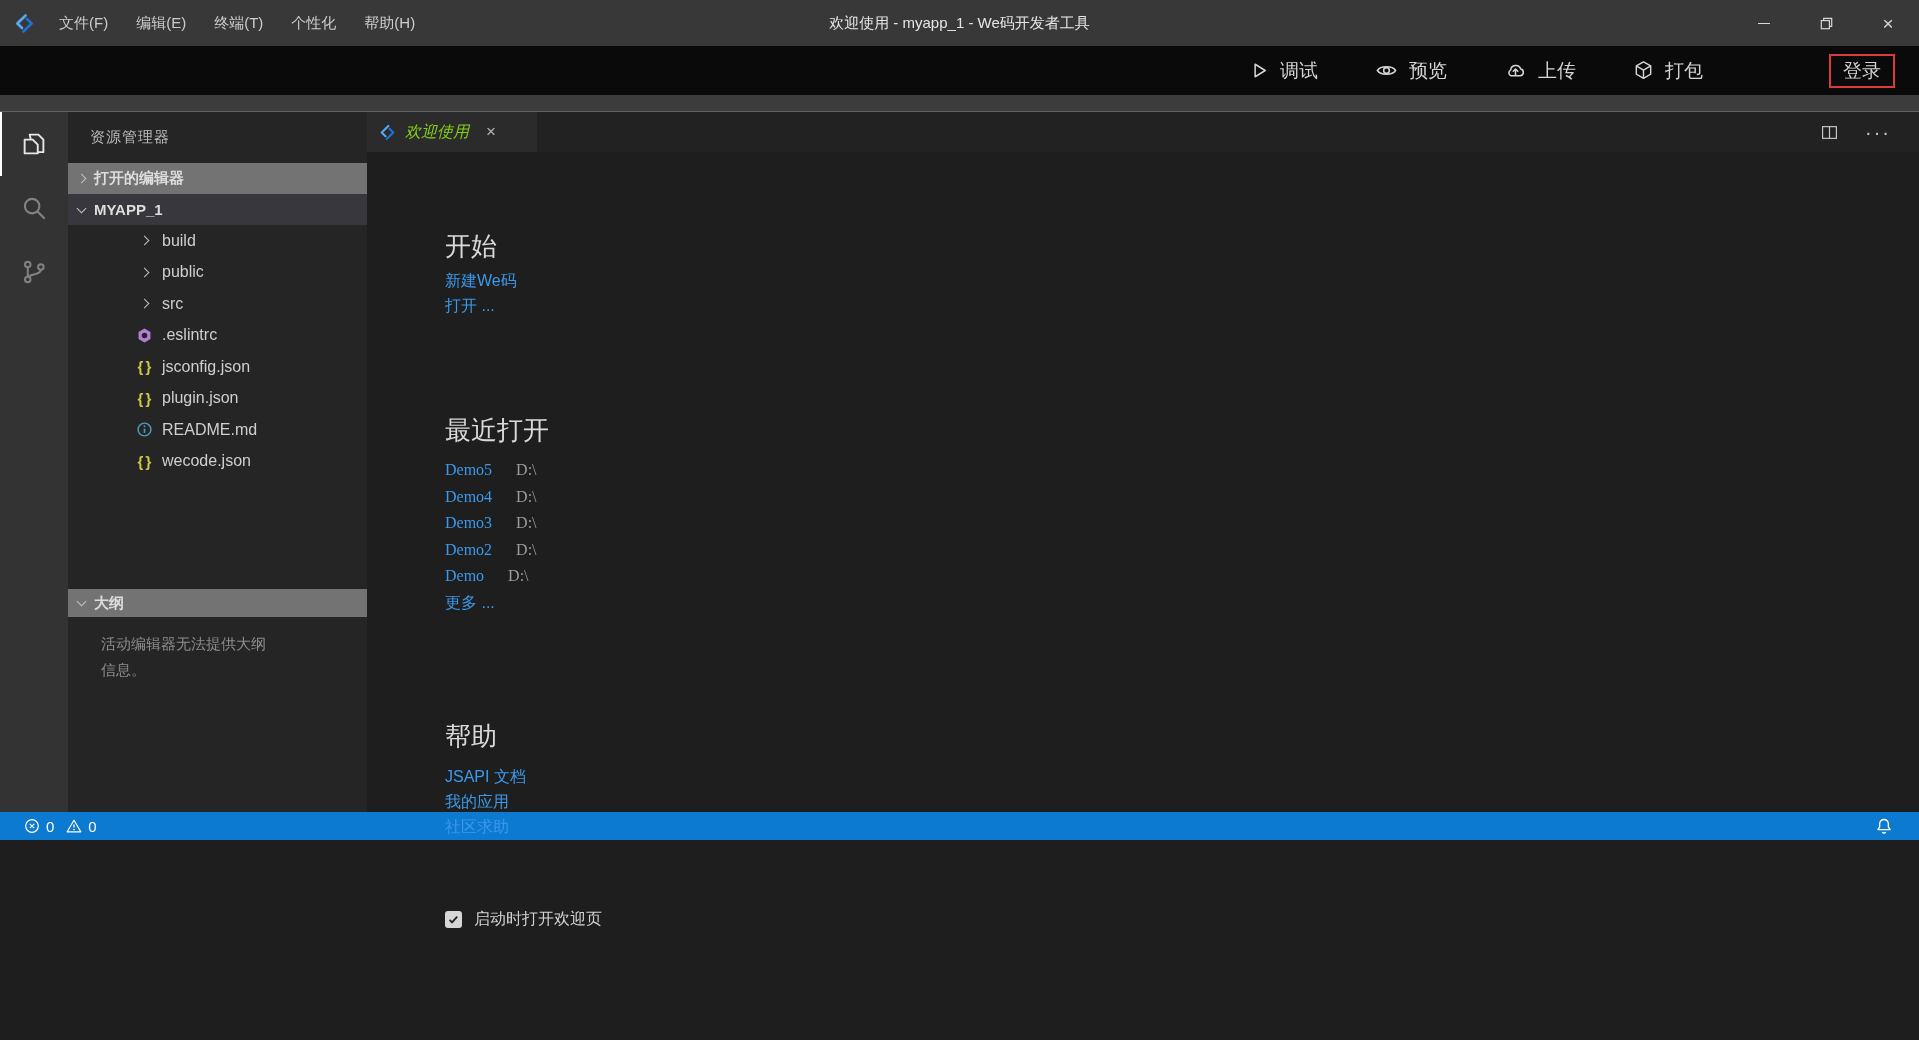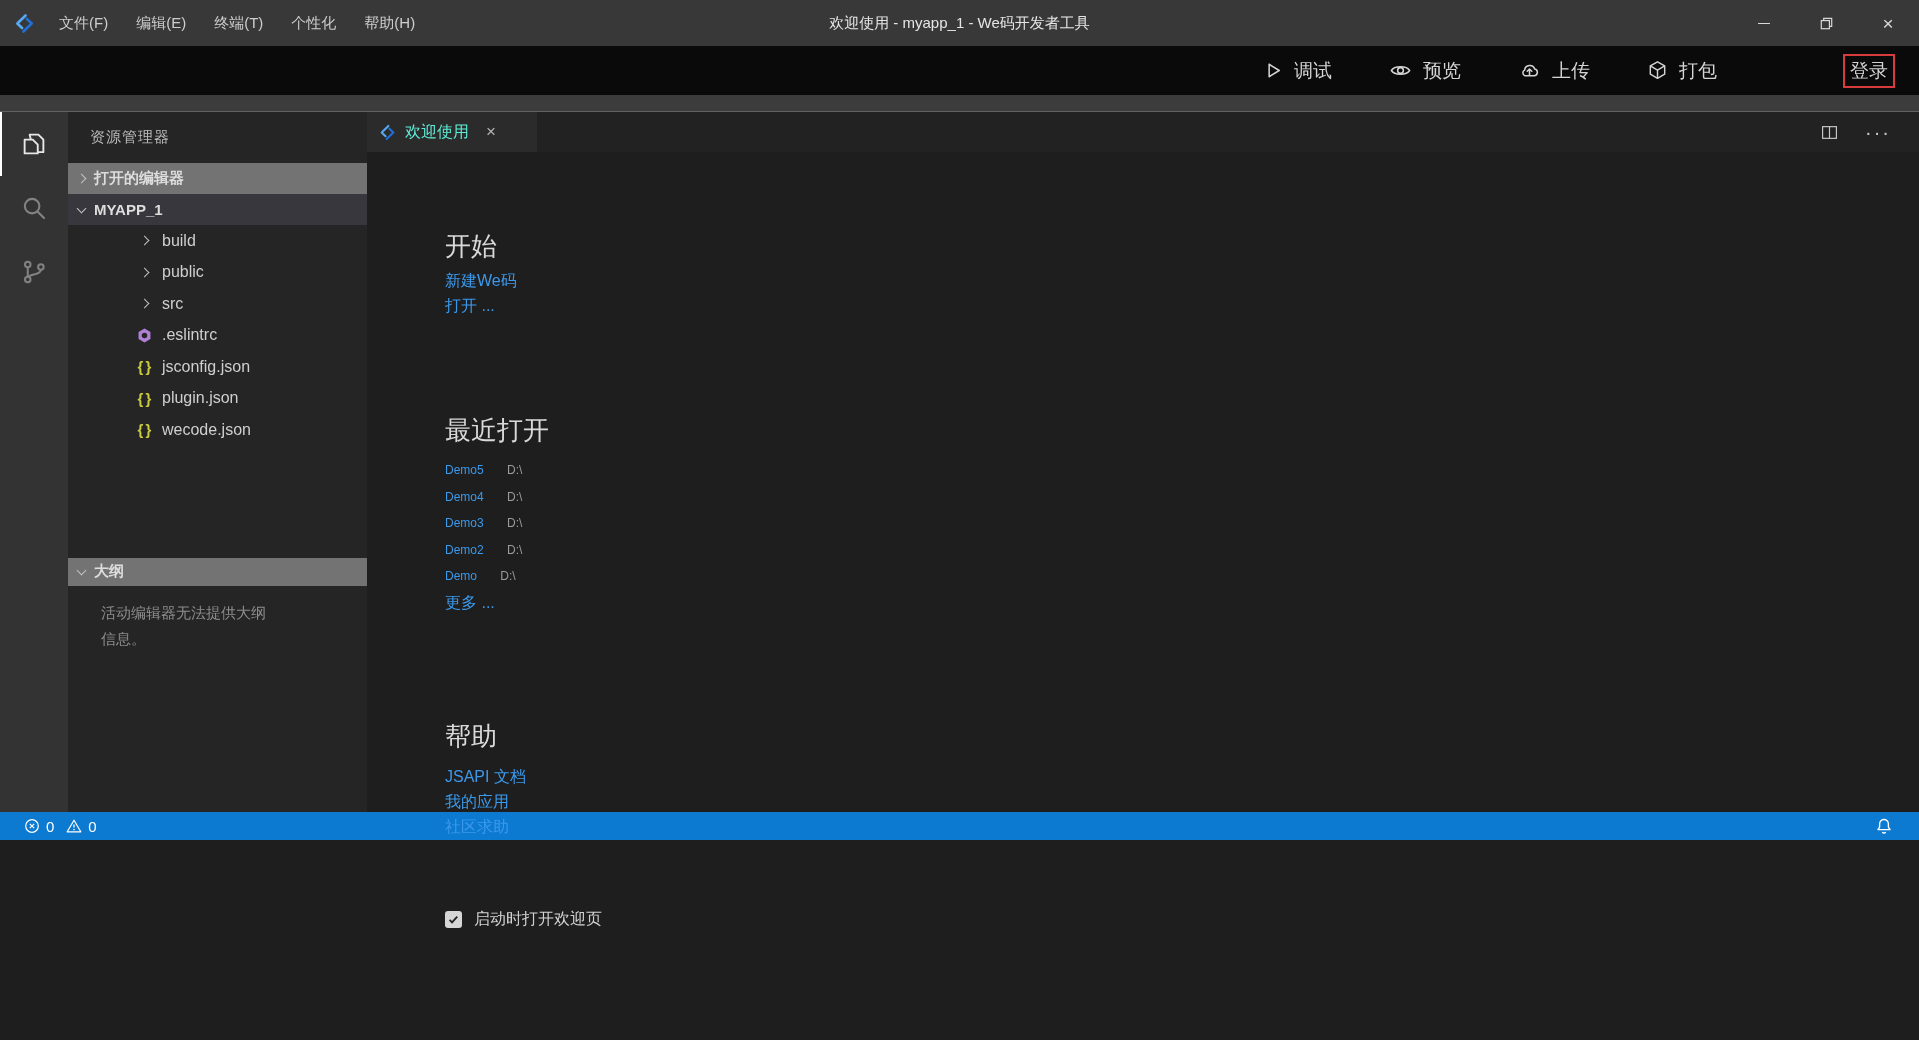--- a/index.html
+++ b/index.html
@@ -15,21 +15,21 @@
     display:flex; align-items:center; color:#e5e5e5; font-size:15px; white-space:nowrap; }
   .wincontrols { margin-left:auto; display:flex; height:46px; }
   .winbtn { width:62px; height:46px; display:flex; align-items:center; justify-content:center; color:#d8d8d8; }
   .min-bar { width:12px; height:0; border-top:1.4px solid #d8d8d8; display:inline-block; }
   .close-x { font-size:19px; line-height:19px; color:#d8d8d8; }
 
   
   .toolbar { height:49px; background:#0a0a0a; display:flex; align-items:center;
     justify-content:flex-end; padding-right:24px; gap:56px; }
   .tool-btn { display:flex; align-items:center; gap:10px; color:#d4d4d4; font-size:19px; cursor:default; }
-  .tool-btn.login { margin-left:70px; border:2px solid #d83b3b; padding:2px 5px; }
+  .tool-btn.login { margin-left:70px; border:2px solid #d83b3b; padding:2px 12px; }
   .substrip { height:17px; background:#3c3c3c; border-bottom:1px solid #626262; }
 
   
   .main { display:flex; height:700px; }
 
   .activitybar { width:68px; background:#333333; display:flex; flex-direction:column; }
   .ab-item { height:64px; display:flex; align-items:center; justify-content:center; position:relative; }
   .ab-item.active::before { content:""; position:absolute; left:0; top:0; width:2px; height:64px; background:#ffffff; }
 
   .sidebar { width:299px; background:#252526; display:flex; flex-direction:column; color:#cfcfcf; }
@@ -44,35 +44,35 @@
   .outline-msg { padding:14px 40px 0 33px; font-size:15px; line-height:26px; color:#8c8c8c; max-width:245px; }
 
   .chev { display:inline-block; width:7px; height:7px; border-right:1.5px solid #c2c2c2; border-bottom:1.5px solid #c2c2c2; flex:none; }
   .chev.r { transform:rotate(-45deg); }
   .chev.d { transform:rotate(45deg); margin-top:-3px; }
 
   
   .editor { flex:1; display:flex; flex-direction:column; background:#1e1e1e; }
   .tabbar { height:40px; background:#222222; display:flex; align-items:center; }
   .tab { width:170px; height:40px; background:#2b2b2c; display:flex; align-items:center; gap:9px; padding:0 12px; cursor:pointer; }
-  .tab-label { font-size:16px; color:#5eead4; }
+  .tab-label { font-style:italic; font-size:16px; color:#84cc16; }
   .tab-close { margin-left:8px; color:#b5b5b5; font-size:17px; }
   .tab-actions { margin-left:auto; display:flex; align-items:center; gap:26px; padding-right:28px; color:#c8c8c8; }
   .dots { font-size:20px; letter-spacing:2px; color:#c8c8c8; }
 
   .welcome { flex:1; padding-left:78px; }
   .w-head { margin-top:0; font-size:26px; font-weight:400; color:#d9d9d9; line-height:36px; }
   .w-head.first { margin-top:76px; }
   .w-head.recent { margin-top:94px; }
   .w-head.help { margin-top:102px; }
   .w-links { margin-top:4px; }
   .w-links.tight { margin-top:9px; }
   .w-links.helpl { margin-top:10px; }
   .w-link { display:block; color:#3b99ec; font-size:16px; line-height:25px; text-decoration:none; cursor:pointer; }
-  .recent-row { line-height:26.5px; font-size:12px; }
+  .recent-row { line-height:26.5px; font-size:16px;font-family:Liberation Serif, serif; }
   .recent-row .name { color:#3b99ec; text-decoration:none; cursor:pointer; }
   .recent-row .path { color:#9b9b9b; margin-left:20px; }
   .more-link { display:inline-block; margin-top:0; color:#3b99ec; font-size:16px; line-height:26px; text-decoration:none; cursor:pointer; }
   .cb-row { margin-top:70px; display:flex; align-items:center; gap:12px; }
   .checkbox { width:17px; height:17px; background:#d6d6d6; border-radius:3px; display:flex; align-items:center; justify-content:center; cursor:pointer; }
   .cb-label { color:#d2d2d2; font-size:16px; }
 
   
   .statusbar { height:28px; background:#0d7ad1; display:flex; align-items:center; color:#ffffff; font-size:15px; }
   .sb-left { display:flex; align-items:center; gap:12px; padding-left:24px; }
@@ -213,20 +213,30 @@
       </span>
       <span>.eslintrc</span>
     </div>
     <div class="tree-row">
       <span class="ico json-braces">{ }</span>
       <span>jsconfig.json</span>
     </div>
     <div class="tree-row">
       <span class="ico json-braces">{ }</span>
       <span>plugin.json</span>
+    </div>
+    <div class="tree-row">
+      <span class="ico">
+        <svg width="17" height="17" viewBox="0 0 16 16">
+          <circle cx="8" cy="8" r="6" fill="none" stroke="#519aba" stroke-width="1.4"></circle>
+          <circle cx="8" cy="5" r="0.9" fill="#519aba"></circle>
+          <path d="M8 7.2 v4" stroke="#519aba" stroke-width="1.5"></path>
+        </svg>
+      </span>
+      <span>README.md</span>
     </div>
     <div class="tree-row">
       <span class="ico json-braces">{ }</span>
       <span>wecode.json</span>
     </div>
 
     <div class="sb-spacer"></div>
 
     <div class="sb-section" style="height:28px;">
       <span class="chev d"></span>

